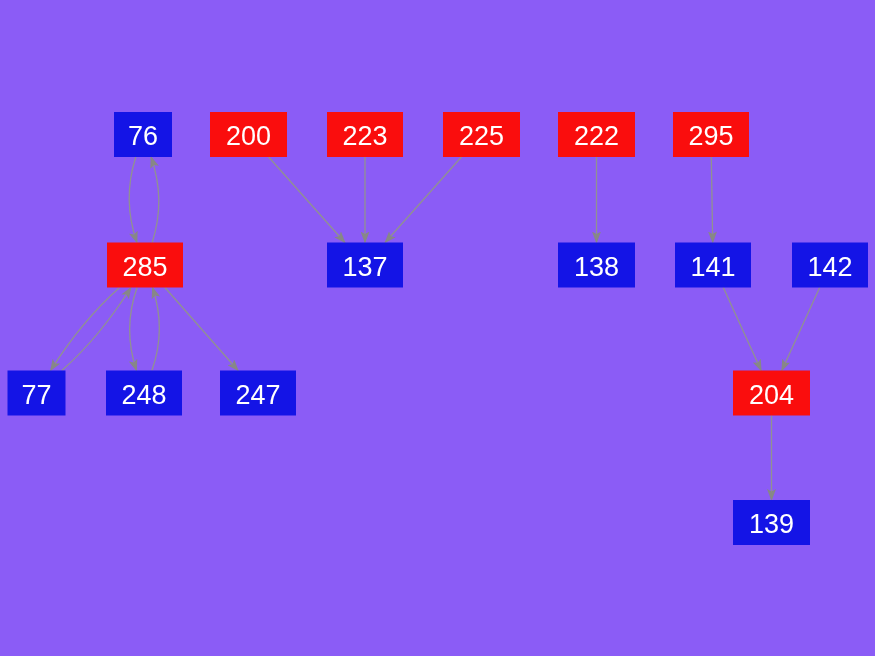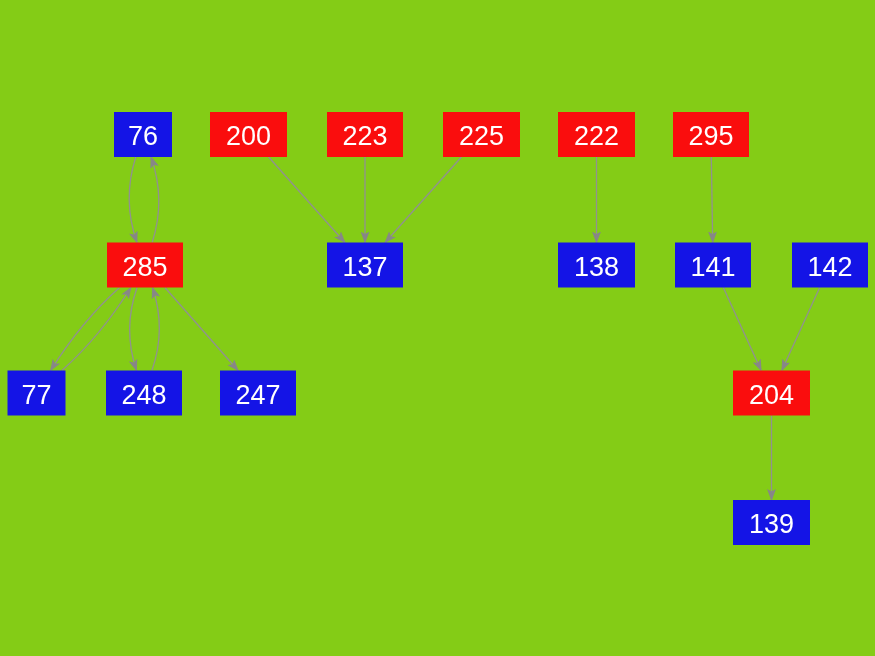--- a/index.html
+++ b/index.html
@@ -7,21 +7,21 @@
     padding: 0;
     background: #ffffff;
     width: 875px;
     height: 656px;
     overflow: hidden;
   }
   .graph-viewport {
     position: relative;
     width: 875px;
     height: 656px;
-    background: #84cc16;
+    background: #8b5cf6;
   }
   svg {
     display: block;
     user-select: none;
   }
   svg text {
     font-family: "Liberation Sans", sans-serif;
     font-size: 27px;
   }
 </style>

